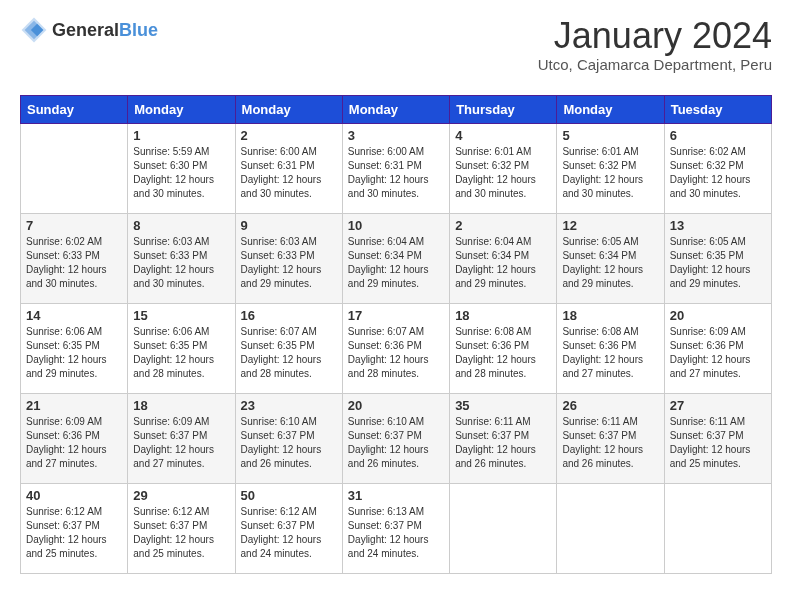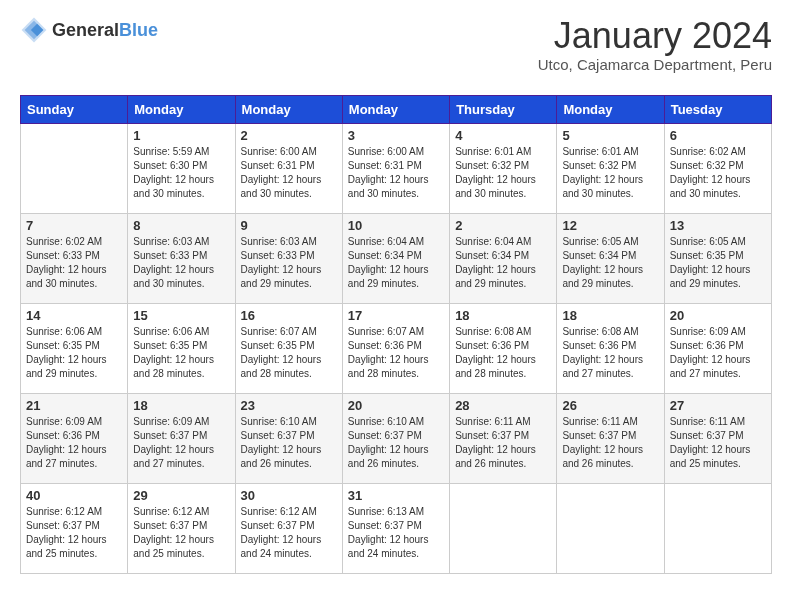--- a/index.html
+++ b/index.html
@@ -224,21 +224,21 @@
         </td>
         <td>
           <span class="day-num">23</span>
           <div class="day-info">Sunrise: 6:10 AM<br>Sunset: 6:37 PM<br>Daylight: 12 hours and 26 minutes.</div>
         </td>
         <td>
           <span class="day-num">20</span>
           <div class="day-info">Sunrise: 6:10 AM<br>Sunset: 6:37 PM<br>Daylight: 12 hours and 26 minutes.</div>
         </td>
         <td>
-          <span class="day-num">28</span>
+          <span class="day-num">35</span>
           <div class="day-info">Sunrise: 6:11 AM<br>Sunset: 6:37 PM<br>Daylight: 12 hours and 26 minutes.</div>
         </td>
         <td>
           <span class="day-num">26</span>
           <div class="day-info">Sunrise: 6:11 AM<br>Sunset: 6:37 PM<br>Daylight: 12 hours and 26 minutes.</div>
         </td>
         <td>
           <span class="day-num">27</span>
           <div class="day-info">Sunrise: 6:11 AM<br>Sunset: 6:37 PM<br>Daylight: 12 hours and 25 minutes.</div>
         </td>
@@ -246,21 +246,21 @@
       <tr>
         <td>
           <span class="day-num">40</span>
           <div class="day-info">Sunrise: 6:12 AM<br>Sunset: 6:37 PM<br>Daylight: 12 hours and 25 minutes.</div>
         </td>
         <td>
           <span class="day-num">29</span>
           <div class="day-info">Sunrise: 6:12 AM<br>Sunset: 6:37 PM<br>Daylight: 12 hours and 25 minutes.</div>
         </td>
         <td>
-          <span class="day-num">30</span>
+          <span class="day-num">50</span>
           <div class="day-info">Sunrise: 6:12 AM<br>Sunset: 6:37 PM<br>Daylight: 12 hours and 24 minutes.</div>
         </td>
         <td>
           <span class="day-num">31</span>
           <div class="day-info">Sunrise: 6:13 AM<br>Sunset: 6:37 PM<br>Daylight: 12 hours and 24 minutes.</div>
         </td>
         <td class="empty-cell"></td>
         <td class="empty-cell"></td>
         <td class="empty-cell"></td>
       </tr>

